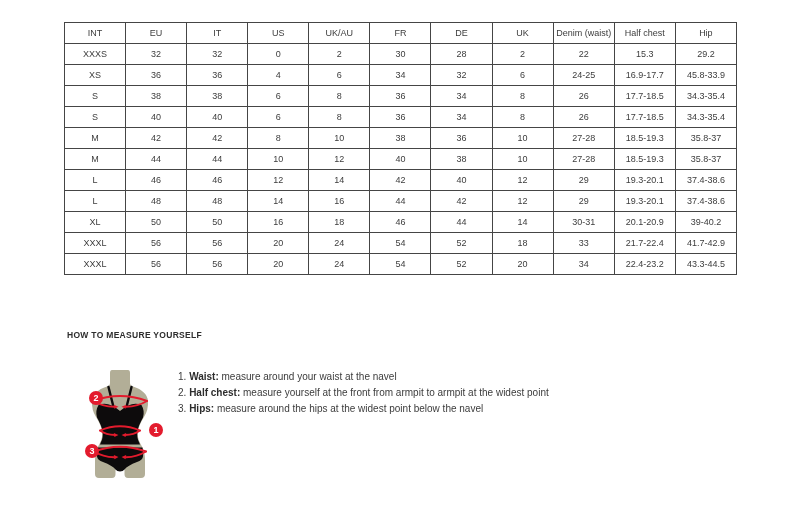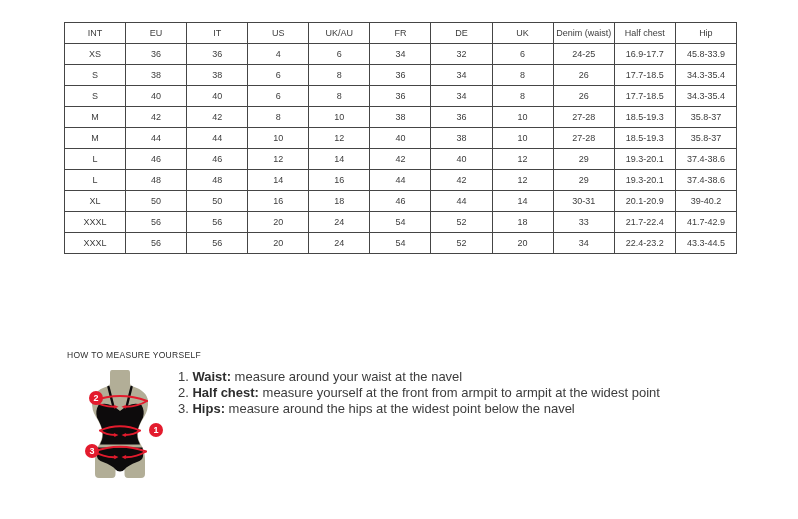--- a/index.html
+++ b/index.html
@@ -24,26 +24,26 @@
   table.size-chart th,
   table.size-chart td{
     border:1px solid var(--table-border);
     height:21px;padding:0 1px;
     text-align:center;vertical-align:middle;
     font-size:9px;font-weight:400;color:var(--text-dark);
     white-space:nowrap;overflow:hidden;
   }
   
   .measure-title{
-    position:absolute;left:67px;top:350px;
-    font-size:8.5px;font-weight:400;letter-spacing:.3px;
+    position:absolute;left:67px;top:330px;
+    font-size:8.5px;font-weight:700;letter-spacing:.3px;
     color:var(--title-dark);
   }
   .steps{position:absolute;left:178px;top:369px;width:420px;}
-  .step{font-size:13px;color:var(--text-dark);line-height:16px;white-space:nowrap;}
+  .step{font-size:10px;color:var(--text-dark);line-height:16px;white-space:nowrap;}
   .step .step-label{font-weight:700;color:var(--title-dark);}
   .figure-wrap{position:absolute;left:72px;top:370px;width:96px;height:110px;}
   .fig-body{fill:var(--mannequin-beige);}
   .fig-suit{fill:var(--suit-black);}
   .fig-strap{stroke:var(--suit-black);stroke-width:2.4;fill:none;stroke-linecap:round;}
   .fig-line{stroke:var(--accent-red);stroke-width:1.9;fill:none;stroke-linecap:round;}
   .fig-arrow{fill:var(--accent-red);}
   .fig-badge{fill:var(--accent-red);}
   .fig-badge-text{
     fill:#ffffff;font-size:9px;font-weight:700;
@@ -66,20 +66,33 @@
           <th>FR</th>
           <th>DE</th>
           <th>UK</th>
           <th>Denim (waist)</th>
           <th>Half chest</th>
           <th>Hip</th>
         </tr>
     </thead>
     <tbody>
         <tr>
+          <td>XXXS</td>
+          <td>32</td>
+          <td>32</td>
+          <td>0</td>
+          <td>2</td>
+          <td>30</td>
+          <td>28</td>
+          <td>2</td>
+          <td>22</td>
+          <td>15.3</td>
+          <td>29.2</td>
+        </tr>
+        <tr>
           <td>XS</td>
           <td>36</td>
           <td>36</td>
           <td>4</td>
           <td>6</td>
           <td>34</td>
           <td>32</td>
           <td>6</td>
           <td>24-25</td>
           <td>16.9-17.7</td>

